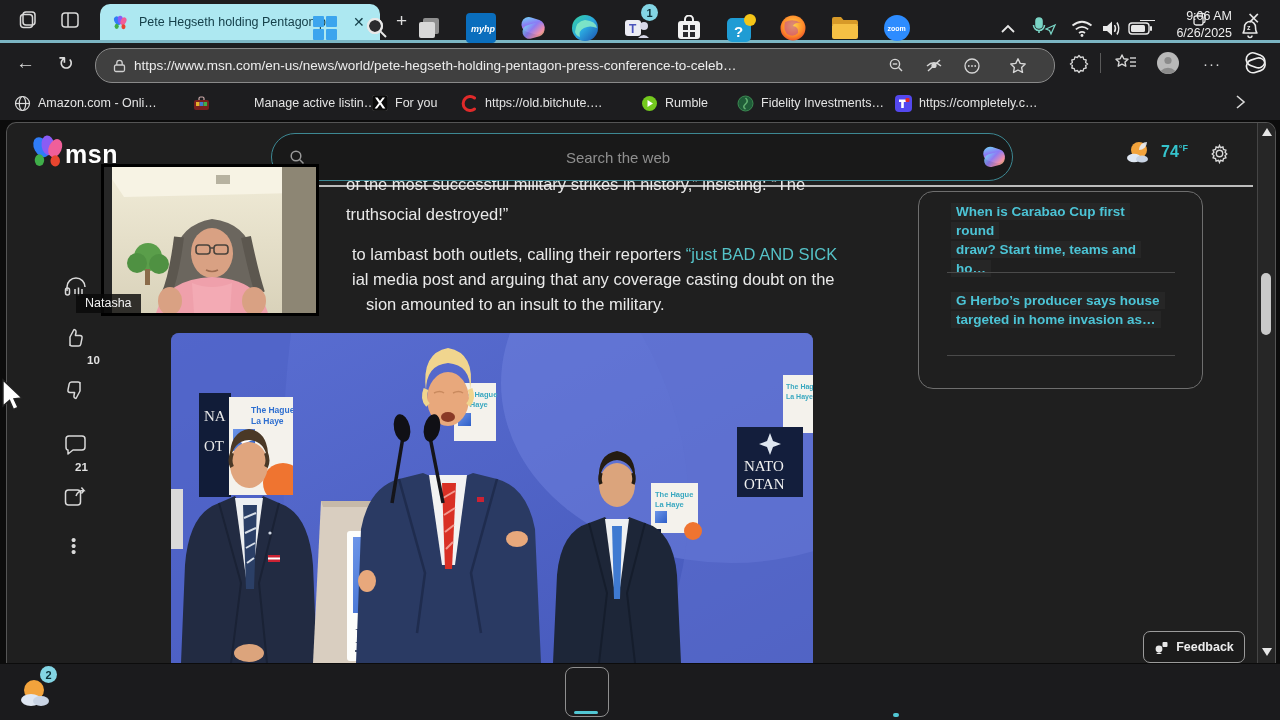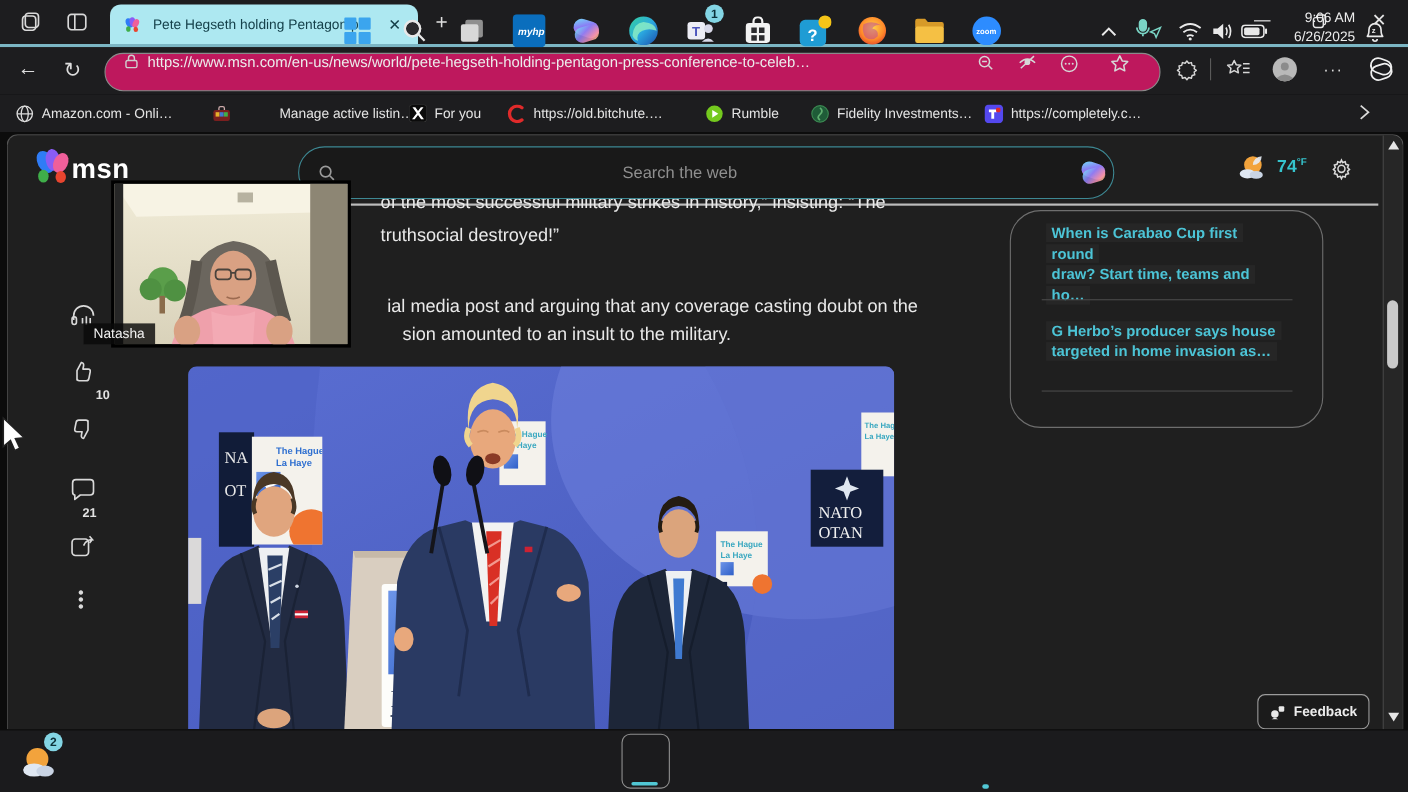--- a/index.html
+++ b/index.html
@@ -8,40 +8,40 @@
   svg{display:block;}
   
   .titlebar{left:0;top:0;width:1280px;height:40px;background:#1d1d1f;}
   .chromeline{left:0;top:40px;width:1280px;height:3px;background:#7cb6c4;}
   .tab{left:100px;top:4px;width:280px;height:36px;background:#ade8f1;border-radius:10px 10px 0 0;display:flex;align-items:center;}
   .tabtitle{color:#16414b;font-size:12.5px;margin-left:10px;width:212px;white-space:nowrap;overflow:hidden;}
   .tabclose{color:#16414b;font-size:14px;margin-left:2px;cursor:default;}
   .winbtn{color:#e7e7e7;font-size:15px;}
   .toolbar{left:0;top:43px;width:1280px;height:43px;background:#1d1d1f;}
   .navglyph{color:#dcdcdc;font-size:19px;}
-  .addr{left:95px;top:48px;width:958px;height:33px;background:#be185d;border:1px solid #8a8a8a;border-radius:17px;display:flex;align-items:flex-start;}
+  .addr{left:95px;top:48px;width:958px;height:33px;background:#404040;border:1px solid #8a8a8a;border-radius:17px;display:flex;align-items:center;}
   .url{color:#ececec;font-size:13.5px;margin-left:8px;white-space:nowrap;overflow:hidden;width:752px;}
   .bookmarks{left:0;top:86px;width:1280px;height:34px;background:#1d1d1f;}
   .bm{position:absolute;top:0;height:34px;display:flex;align-items:center;gap:7px;color:#e4e4e4;font-size:12.5px;white-space:nowrap;}
   
   .page{left:6px;top:122px;width:1268px;height:540px;background:#1f1f1f;border:1px solid #555;border-bottom:none;border-radius:10px 10px 0 0;overflow:hidden;}
   .msnlogo-text{color:#fff;font-size:25px;font-weight:800;letter-spacing:.5px;}
   .searchpill{left:264px;top:10px;width:740px;height:46px;background:#191919;border:1.5px solid #3d8893;border-radius:24px;display:flex;align-items:center;}
   .searchinput{background:transparent;border:none;outline:none;color:#cfcfcf;font-size:15px;font-family:"Liberation Sans",sans-serif;width:600px;margin-left:10px;text-align:center;}
   .searchinput::placeholder{color:#8f8f8f;}
   .temp{color:#35c4cd;font-size:16px;font-weight:700;}
   .tempunit{font-size:9px;vertical-align:super;}
   .rule{left:154px;top:62px;width:1092px;height:2px;background:#d8d8d8;opacity:.85;}
   .artline{position:absolute;color:#e9e9e9;font-size:16.5px;white-space:nowrap;}
   .artlink{color:#55c2c7;}
   .count{position:absolute;color:#e2e2e2;font-size:11.5px;font-weight:700;margin-top:40px;}
   .cam{left:94px;top:41px;width:218px;height:152px;background:#000;}
   .namechip{left:69px;top:171px;background:rgba(10,10,10,.82);color:#f2f2f2;font-size:12.5px;padding:2px 9px 3px 9px;}
   .photo{left:164px;top:210px;width:642px;height:330px;border-radius:8px 8px 0 0;overflow:hidden;}
-  .relcard{left:911px;top:68px;width:283px;height:196px;border:1px solid #6e6e6e;border-radius:28px;}
+  .relcard{left:911px;top:68px;width:283px;height:196px;border:1px solid #6e6e6e;border-radius:15px;}
   .rel{position:absolute;left:32px;width:216px;color:#4cc4d6;font-size:13.5px;font-weight:700;line-height:19px;}
   .rel .hl{background:#262626;padding:1px 5px;-webkit-box-decoration-break:clone;box-decoration-break:clone;}
   .reldiv{position:absolute;left:28px;width:228px;height:1px;background:#4a4a4a;}
   .fbk{left:1136px;top:508px;width:100px;height:30px;background:#1b1b1b;border:1px solid #9b9b9b;border-radius:7px;display:flex;align-items:center;justify-content:center;gap:7px;color:#ececec;font-size:12.5px;font-weight:700;}
   .sb{left:1250px;top:0px;width:18px;height:540px;background:#262626;border-left:1px solid #454545;}
   .sbthumb{left:1254px;top:150px;width:10px;height:62px;background:#c9c9c9;border-radius:5px;}
   
   .taskbar{left:0;top:664px;width:1280px;height:56px;background:#1b1b1d;}
   .tico{position:absolute;top:10px;width:36px;height:36px;display:flex;align-items:center;justify-content:center;}
   .badge{position:absolute;width:17px;height:17px;border-radius:50%;background:#83d5e4;color:#0c3038;font-size:11px;font-weight:700;display:flex;align-items:center;justify-content:center;}
@@ -296,20 +296,23 @@
           </g>
         </svg>
     </div>
 
     <div class="abs rule"></div>
 
     <div class="abs" style="left:339px;top:58px;width:560px;height:18px;overflow:hidden;">
       <div class="artline" style="top:-6px;left:0;">of the most successful military strikes in history,” insisting: “The</div>
     </div>
     <div class="artline" style="left:339px;top:82px;">truthsocial destroyed!”</div>
+    <div class="artline" style="left:345px;top:122px;">
+      <span>to lambast both outlets, calling their reporters </span><span class="artlink">“just BAD AND SICK</span>
+    </div>
     <div class="artline" style="left:345px;top:147px;">ial media post and arguing that any coverage casting doubt on the</div>
     <div class="artline" style="left:359px;top:172px;">sion amounted to an insult to the military.</div>
 
     <div class="abs" style="left:56px;top:152px;">
       <svg width="26" height="24" viewBox="0 0 26 24">
           <g fill="none" stroke="#d9d9d9" stroke-width="1.5">
             <path d="M4 16 v-4 a9 9 0 0 1 18 0"></path>
             <rect x="2.5" y="13" width="4" height="7" rx="2"></rect>
             <line x1="12" y1="14" x2="12" y2="19"></line>
             <line x1="15.5" y1="12.5" x2="15.5" y2="20.5"></line>

